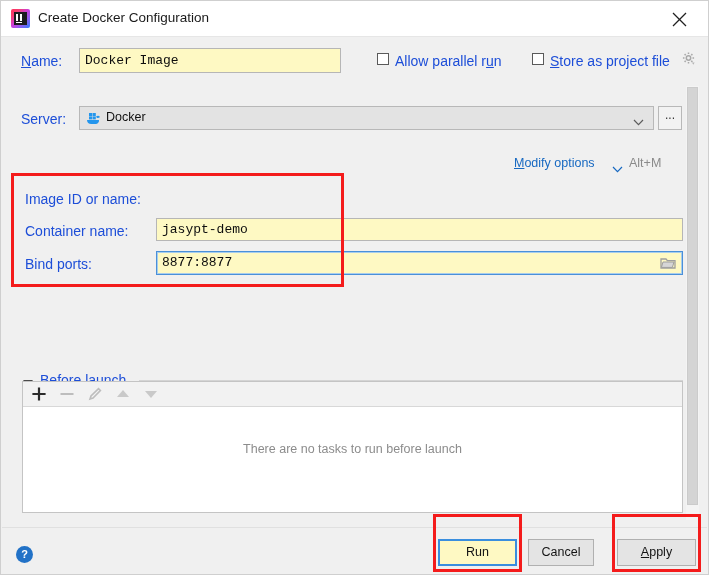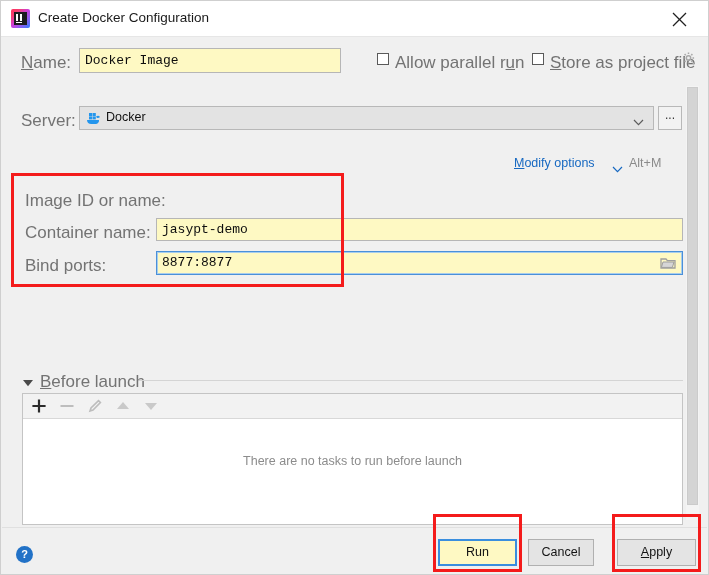--- a/index.html
+++ b/index.html
@@ -68,22 +68,22 @@
   #close-btn {
     position: absolute; right: 8px; top: 0;
     width: 40px; height: 35px;
     cursor: pointer;
   }
   #close-btn svg { position: absolute; left: 12px; top: 11px; }
 
   
   .lbl {
     position: absolute;
-    font-size: 17px;
-    color: #737373;
+    font-size: 14px;
+    color: #1d4ed8;
     white-space: nowrap;
   }
   .mn { text-decoration: underline; text-underline-offset: 1px; }
 
   .txtfield {
     position: absolute;
     box-sizing: border-box;
     background: #fef9c3;
     border: 1px solid #b6b6b6;
     font-family: Liberation Mono, monospace;
@@ -166,21 +166,21 @@
   #folder-icon { position: absolute; right: 6px; top: 4px; width: 16px; height: 14px; cursor: pointer; }
 
   
   #bl-arrow { position: absolute; left: 22px; top: 375px; cursor: pointer; }
   #bl-label { left: 39px; top: 371px; cursor: pointer; }
   #bl-rule {
     position: absolute; left: 138px; top: 379px;
     width: 544px; height: 1px; background: #d4d4d4;
   }
   #bl-panel {
-    position: absolute; left: 21px; top: 392px;
+    position: absolute; left: 21px; top: 380px;
     width: 661px; height: 132px;
     box-sizing: border-box;
     border: 1px solid #c4c4c4;
     background: #ffffff;
   }
   #bl-toolbar {
     position: absolute; left: 0; top: 0; right: 0;
     height: 24px;
     background: #f2f2f2;
     border-bottom: 1px solid #d8d8d8;

